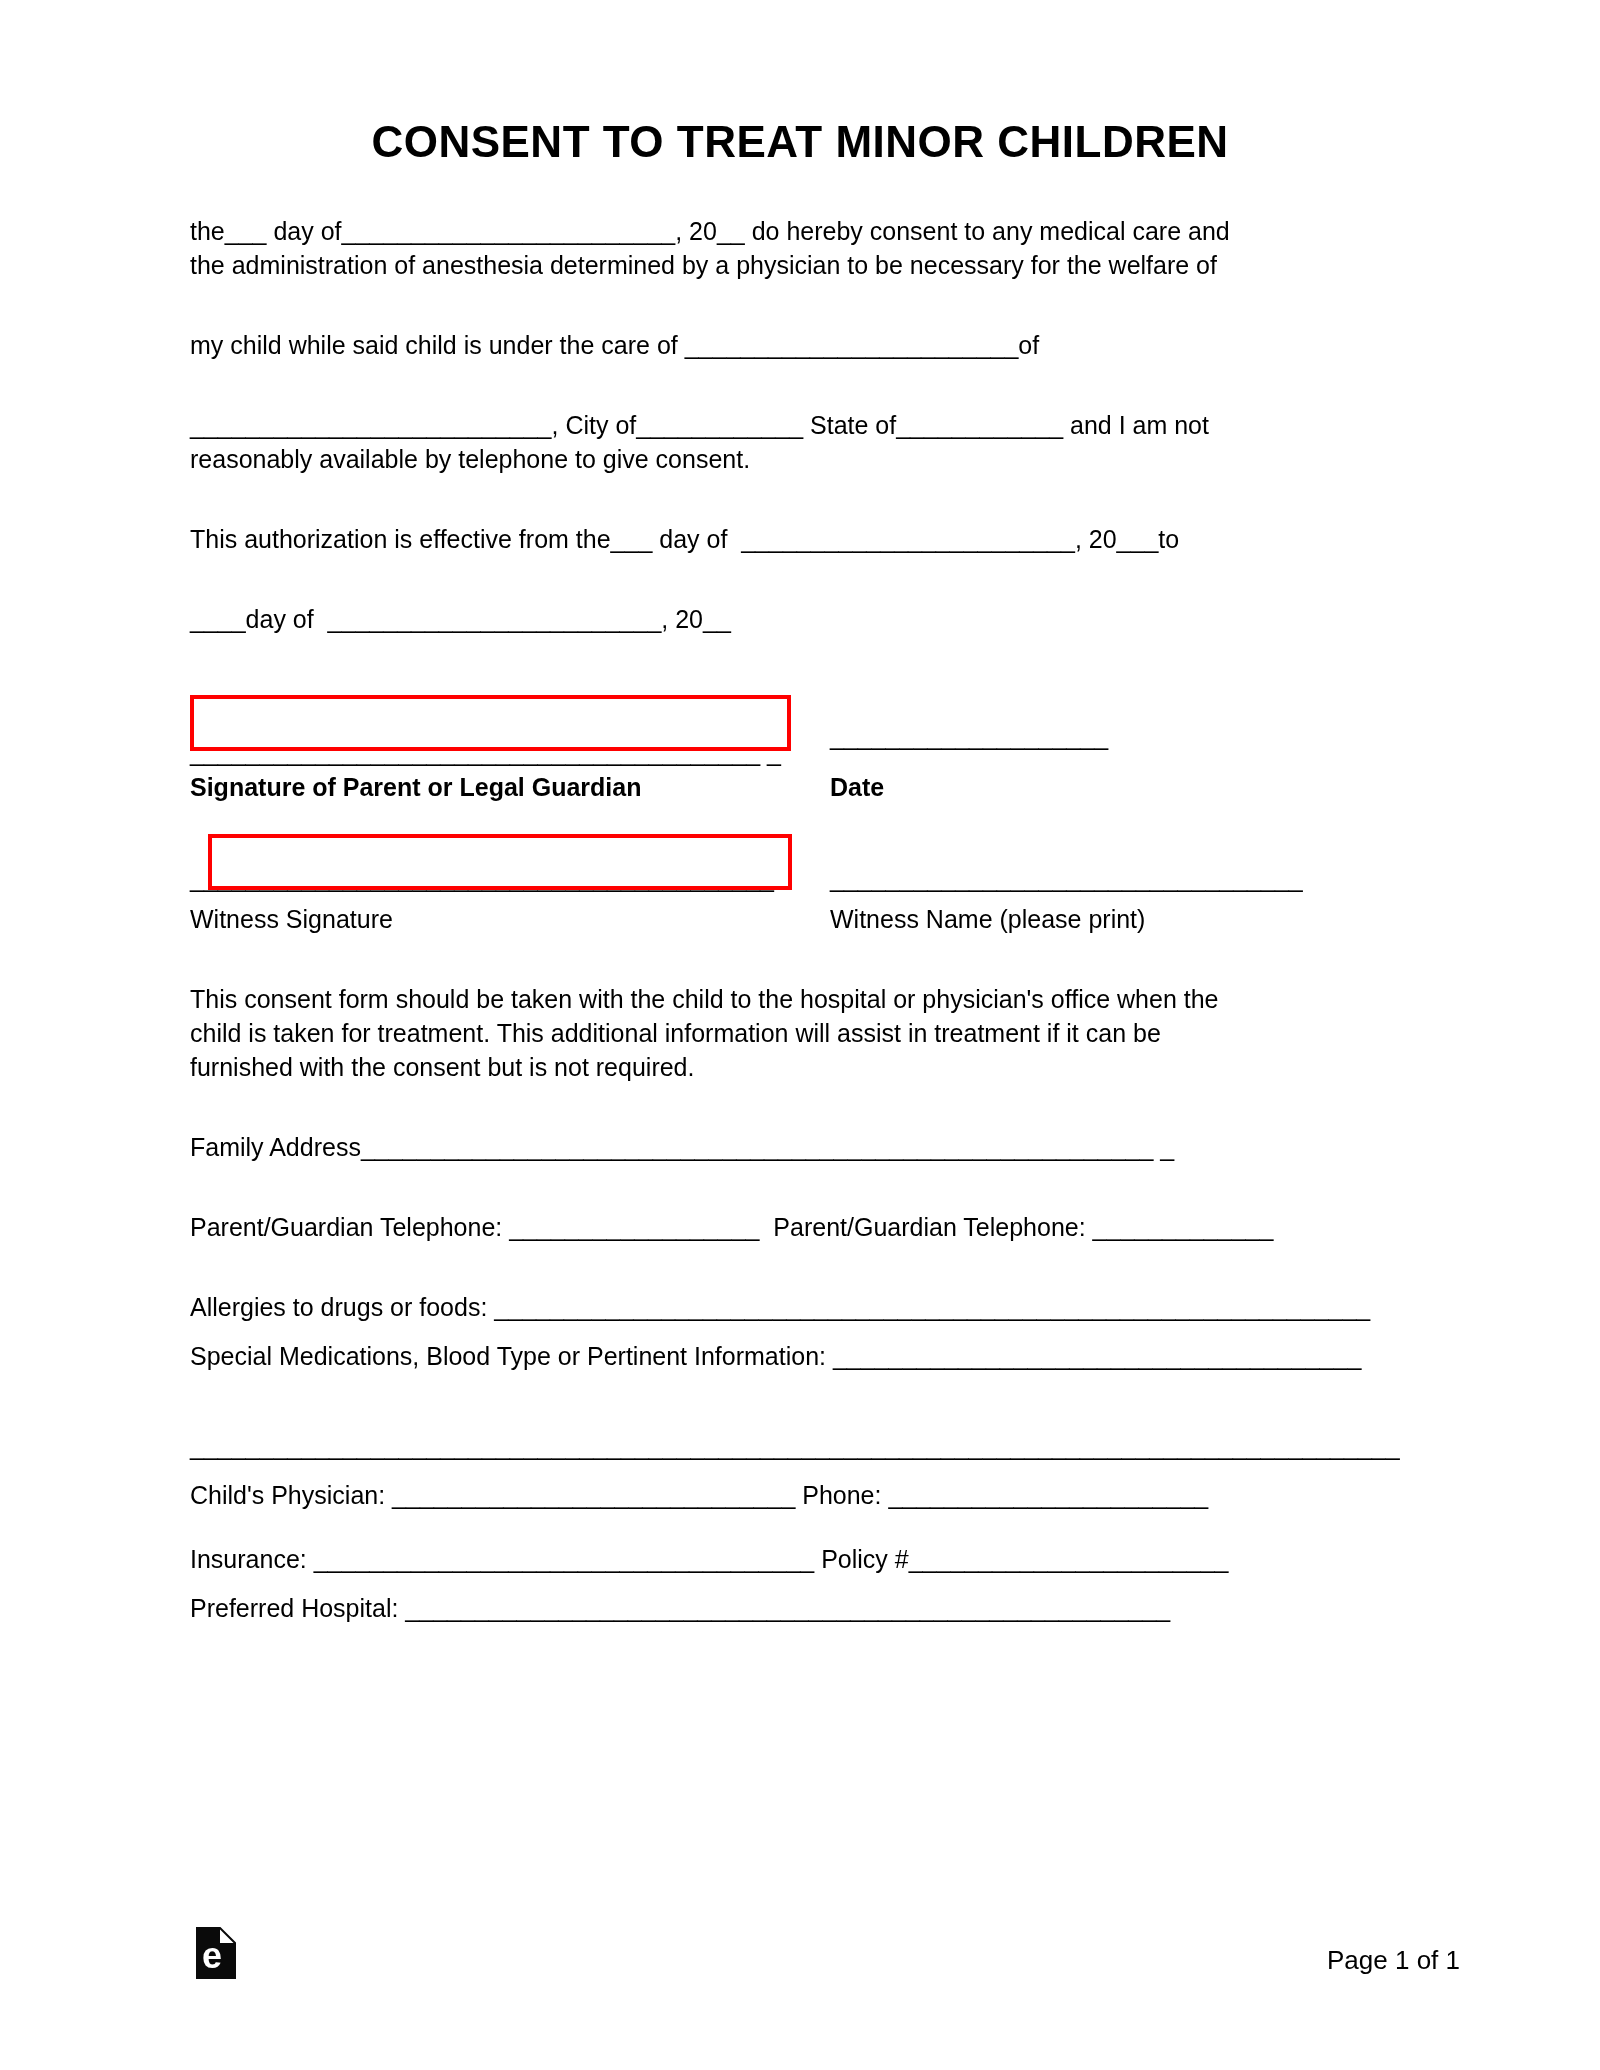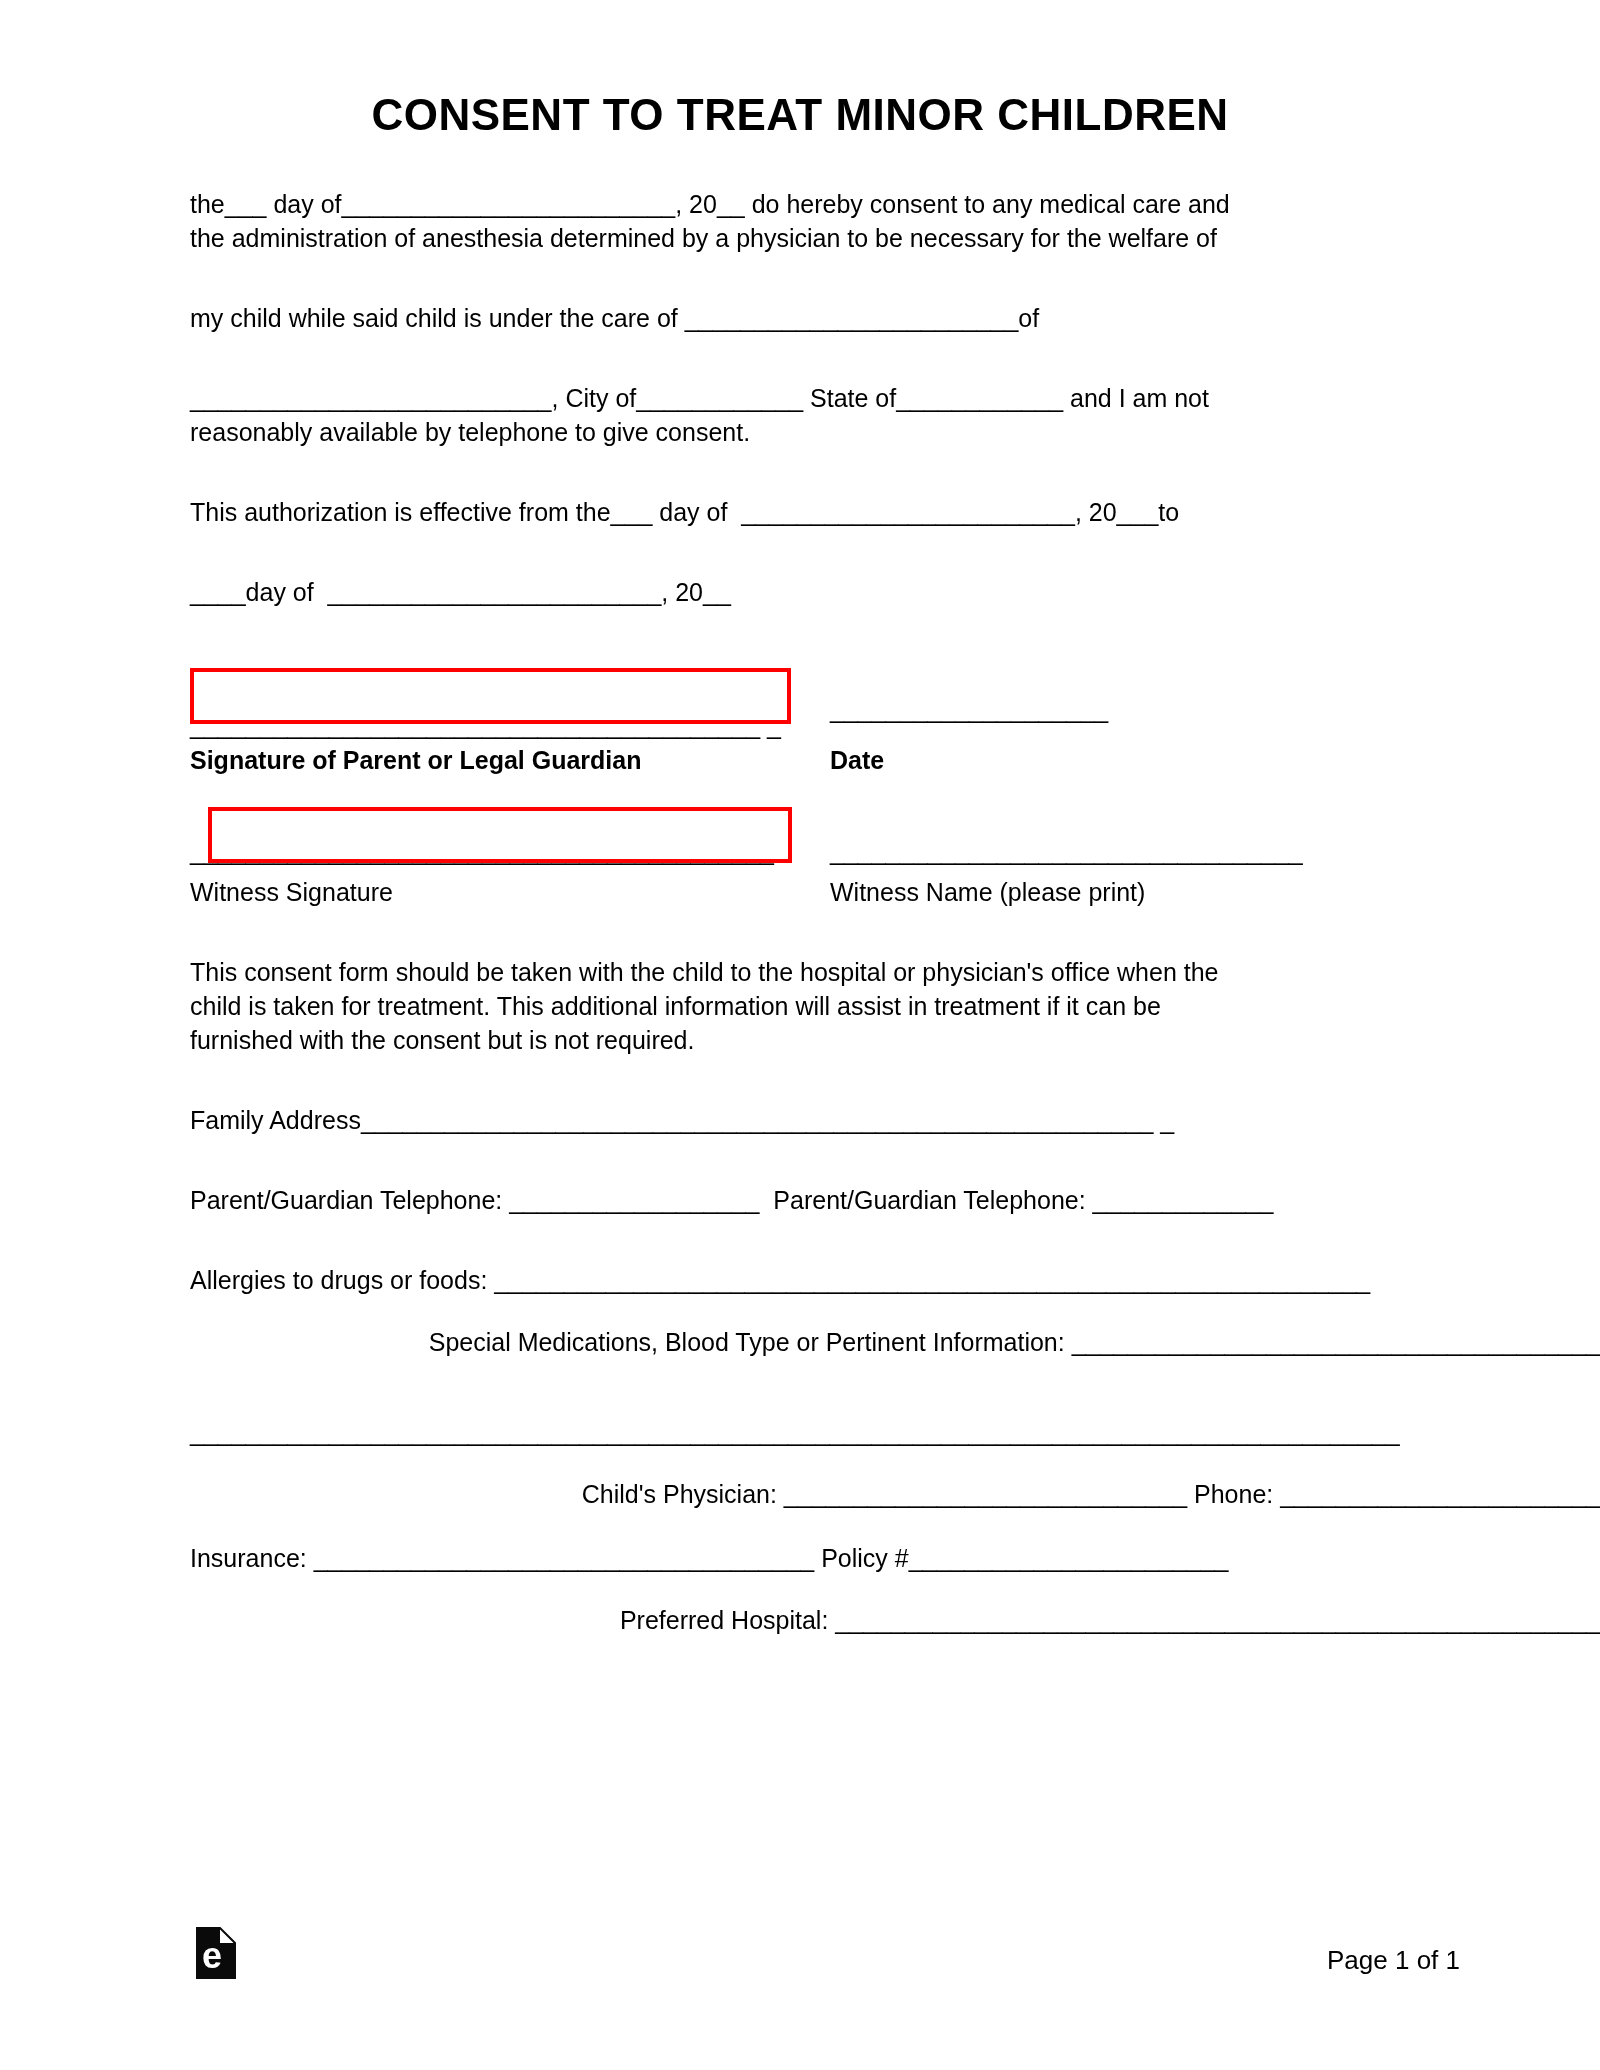--- a/index.html
+++ b/index.html
@@ -7,41 +7,41 @@
     position: relative;
     width: 1600px;
     height: 2070px;
     background: #ffffff;
     font-family: "Liberation Sans", "DejaVu Sans", sans-serif;
     color: #000000;
     overflow: hidden;
   }
   .title {
     margin: 0;
-    padding-top: 89px;
+    padding-top: 116px;
     text-align: center;
     font-size: 44px;
     line-height: 52px;
     font-weight: bold;
     letter-spacing: 0.5px;
   }
   .content {
     padding-left: 190px;
     font-size: 25px;
     line-height: 34px;
   }
   .line {
     white-space: pre;
     height: 34px;
   }
   .mt { margin-top: 46px; }
   .mt-first { margin-top: 90px; }
   .mt-big { margin-top: 56px; }
   .mt-30 { margin-top: 30px; }
-  .mt-31 { margin-top: 28px; text-align: right; }
+  .mt-31 { margin-top: 15px; }
   .bold { font-weight: bold; }
 
   .sig-area {
     position: relative;
     height: 300px;
   }
   .abs { position: absolute; white-space: pre; }
   .red-box {
     position: absolute;
     border: 4px solid #ff0000;

